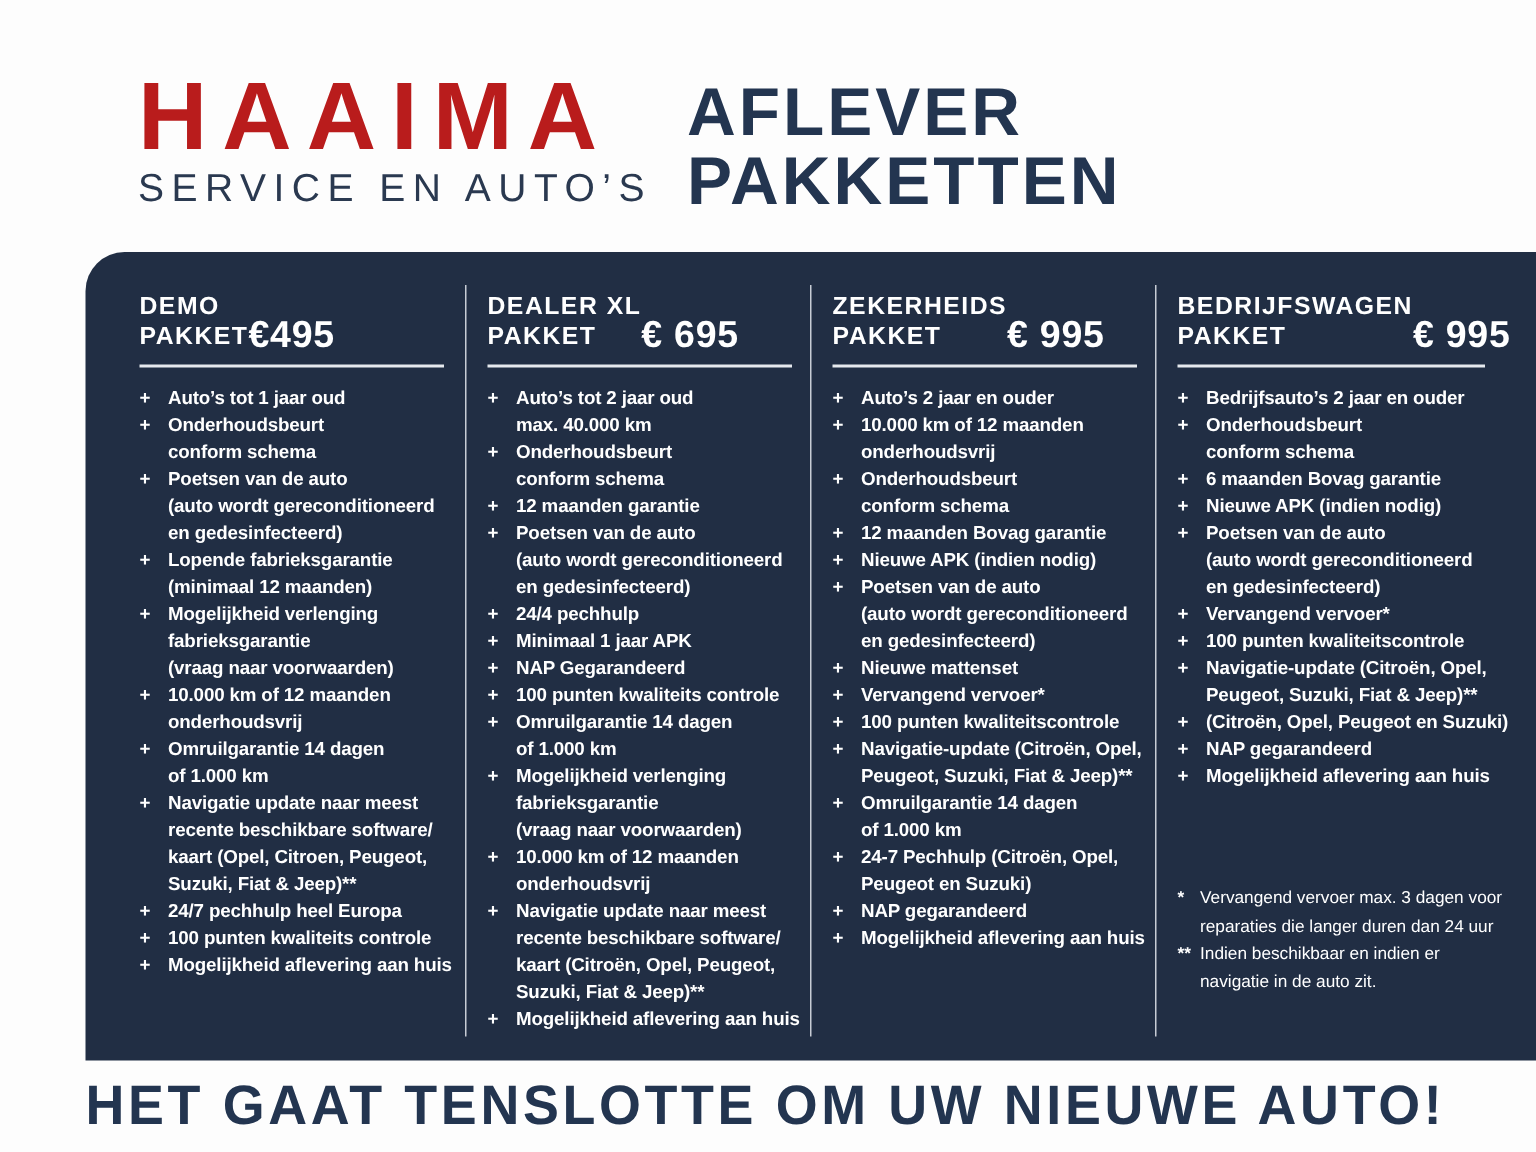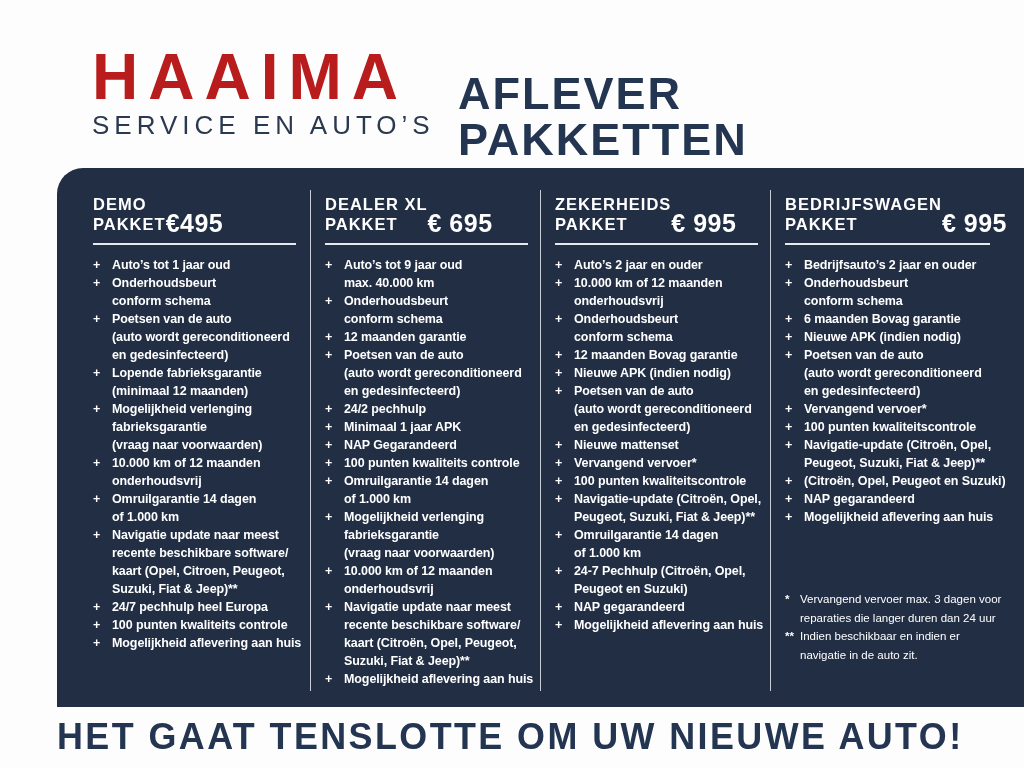--- a/index.html
+++ b/index.html
@@ -17,21 +17,21 @@
     font-size:64px; font-weight:bold; letter-spacing:10px;
     line-height:58px; color:#b91c1c; white-space:nowrap;
   }
   .logo-sub {
     font-size:26px; font-weight:400; letter-spacing:5px;
     margin-top:4px; color:#2a3950; white-space:nowrap;
   }
   .page-title {
     position:absolute; left:458px; top:52px;
     font-size:45px; font-weight:bold; letter-spacing:2px;
-    line-height:46px; color:#233550; white-space:nowrap;margin-top:19px;
+    line-height:46px; color:#233550; white-space:nowrap;
   }
 
   
   .panel {
     position:absolute; left:57px; top:168px;
     width:967px; height:539px;
     background:#212e44;
     border-radius:26px 0 0 0;
     display:flex; flex-direction:row;
     color:#ffffff;
@@ -186,21 +186,21 @@
             <div>DEALER XL</div>
             <div>PAKKET</div>
           </div>
           <div class="pkg-price">€ 695</div>
         </div>
         <div class="rule"></div>
         <ul class="items">
           <li class="item">
             <span class="plus">+</span>
             <span class="item-lines">
-              <span class="line">Auto’s tot 9 jaar oud</span>
+              <span class="line">Auto’s tot 2 jaar oud</span>
               <span class="line">max. 40.000 km</span>
             </span>
           </li>
           <li class="item">
             <span class="plus">+</span>
             <span class="item-lines">
               <span class="line">Onderhoudsbeurt</span>
               <span class="line">conform schema</span>
             </span>
           </li>
@@ -214,21 +214,21 @@
             <span class="plus">+</span>
             <span class="item-lines">
               <span class="line">Poetsen van de auto</span>
               <span class="line">(auto wordt gereconditioneerd</span>
               <span class="line">en gedesinfecteerd)</span>
             </span>
           </li>
           <li class="item">
             <span class="plus">+</span>
             <span class="item-lines">
-              <span class="line">24/2 pechhulp</span>
+              <span class="line">24/4 pechhulp</span>
             </span>
           </li>
           <li class="item">
             <span class="plus">+</span>
             <span class="item-lines">
               <span class="line">Minimaal 1 jaar APK</span>
             </span>
           </li>
           <li class="item">
             <span class="plus">+</span>

